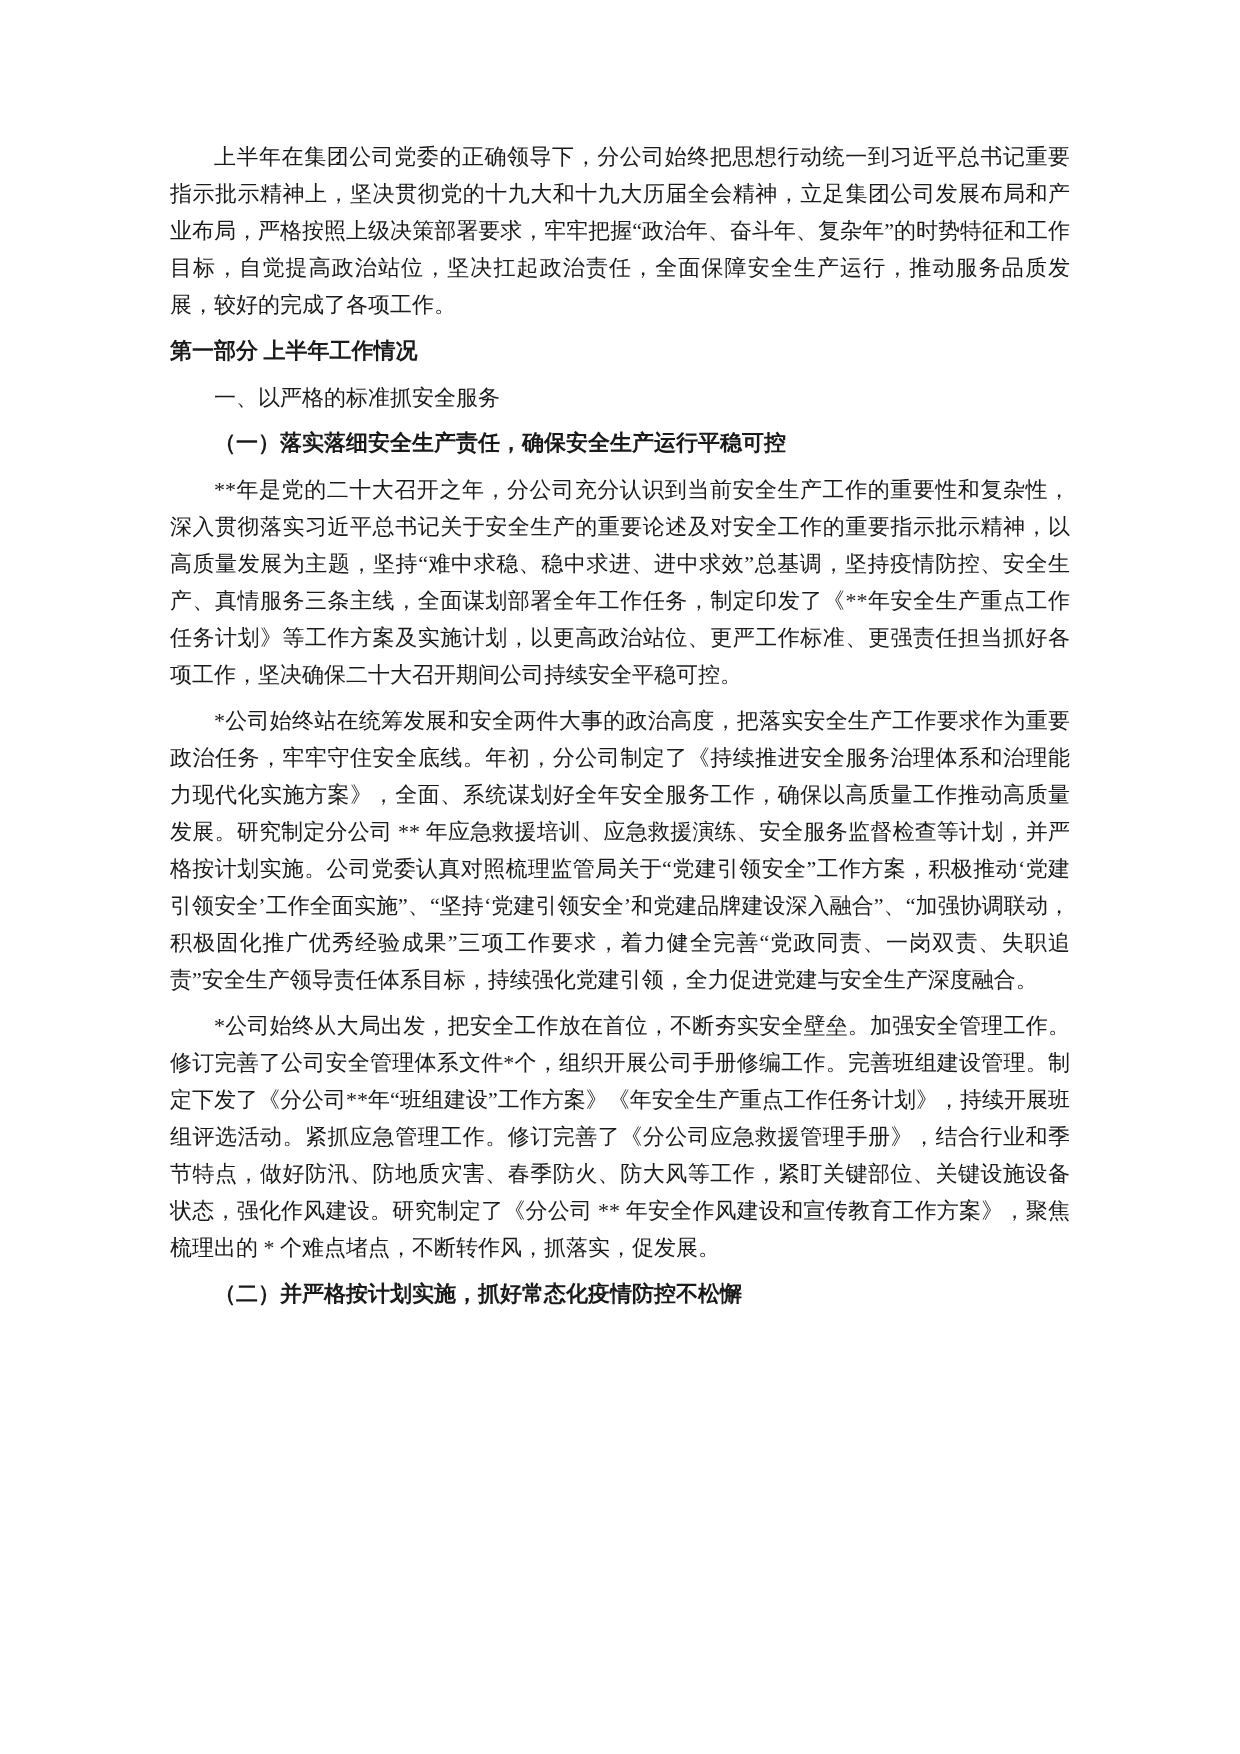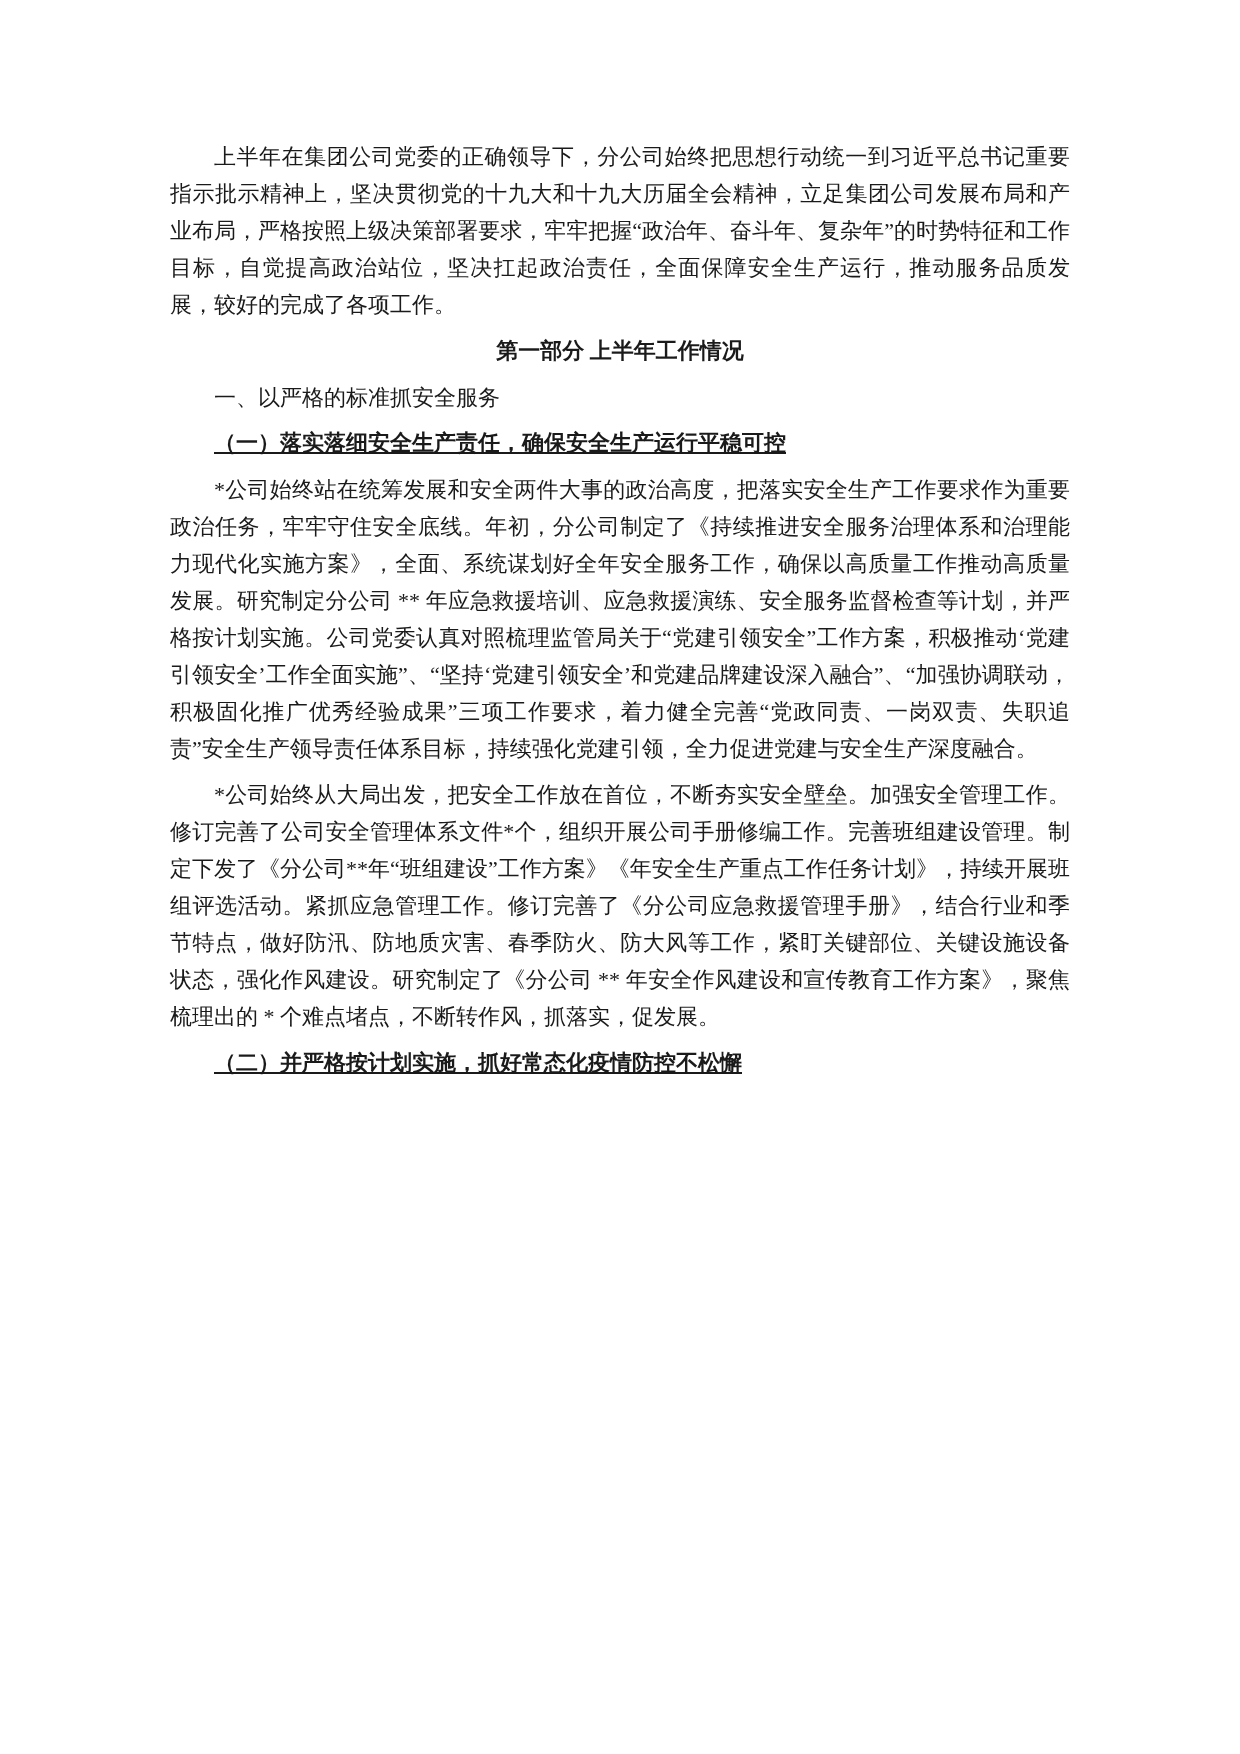--- a/index.html
+++ b/index.html
@@ -22,50 +22,50 @@
     font-size: 22px;
     line-height: 37px;
     text-align: justify;
   }
   .para {
     margin: 0 0 9px 0;
     text-indent: 2em;
   }
   .h-part {
     margin: 6px 0 10px 0;
-    text-align: center;
+    text-align: left;
     font-weight: bold;
     text-indent: 0;
   }
   .h-section {
     margin: 2px 0 8px 0;
     font-weight: normal;
     text-indent: 2em;
   }
   .h-sub {
     margin: 2px 0 10px 0;
     font-weight: bold;
     text-indent: 2em;
-    text-decoration: underline;
   }
 </style>
 </head>
 <body>
 
 <div class="page">
   <div class="doc">
 
     <p class="para">上半年在集团公司党委的正确领导下，分公司始终把思想行动统一到习近平总书记重要指示批示精神上，坚决贯彻党的十九大和十九大历届全会精神，立足集团公司发展布局和产业布局，严格按照上级决策部署要求，牢牢把握“政治年、奋斗年、复杂年”的时势特征和工作目标，自觉提高政治站位，坚决扛起政治责任，全面保障安全生产运行，推动服务品质发展，较好的完成了各项工作。</p>
 
     <p class="h-part">第一部分 上半年工作情况</p>
 
     <p class="h-section">一、以严格的标准抓安全服务</p>
 
     <p class="h-sub">（一）落实落细安全生产责任，确保安全生产运行平稳可控</p>
 
+    <p class="para">**年是党的二十大召开之年，分公司充分认识到当前安全生产工作的重要性和复杂性，深入贯彻落实习近平总书记关于安全生产的重要论述及对安全工作的重要指示批示精神，以高质量发展为主题，坚持“难中求稳、稳中求进、进中求效”总基调，坚持疫情防控、安全生产、真情服务三条主线，全面谋划部署全年工作任务，制定印发了《**年安全生产重点工作任务计划》等工作方案及实施计划，以更高政治站位、更严工作标准、更强责任担当抓好各项工作，坚决确保二十大召开期间公司持续安全平稳可控。</p>
 
     <p class="para">*公司始终站在统筹发展和安全两件大事的政治高度，把落实安全生产工作要求作为重要政治任务，牢牢守住安全底线。年初，分公司制定了《持续推进安全服务治理体系和治理能力现代化实施方案》，全面、系统谋划好全年安全服务工作，确保以高质量工作推动高质量发展。研究制定分公司 ** 年应急救援培训、应急救援演练、安全服务监督检查等计划，并严格按计划实施。公司党委认真对照梳理监管局关于“党建引领安全”工作方案，积极推动‘党建引领安全’工作全面实施”、“坚持‘党建引领安全’和党建品牌建设深入融合”、“加强协调联动，积极固化推广优秀经验成果”三项工作要求，着力健全完善“党政同责、一岗双责、失职追责”安全生产领导责任体系目标，持续强化党建引领，全力促进党建与安全生产深度融合。</p>
 
     <p class="para">*公司始终从大局出发，把安全工作放在首位，不断夯实安全壁垒。加强安全管理工作。修订完善了公司安全管理体系文件*个，组织开展公司手册修编工作。完善班组建设管理。制定下发了《分公司**年“班组建设”工作方案》《年安全生产重点工作任务计划》，持续开展班组评选活动。紧抓应急管理工作。修订完善了《分公司应急救援管理手册》，结合行业和季节特点，做好防汛、防地质灾害、春季防火、防大风等工作，紧盯关键部位、关键设施设备状态，强化作风建设。研究制定了《分公司 ** 年安全作风建设和宣传教育工作方案》，聚焦梳理出的 * 个难点堵点，不断转作风，抓落实，促发展。</p>
 
 
     <p class="h-sub">（二）并严格按计划实施，抓好常态化疫情防控不松懈</p>
 
 
   </div>

